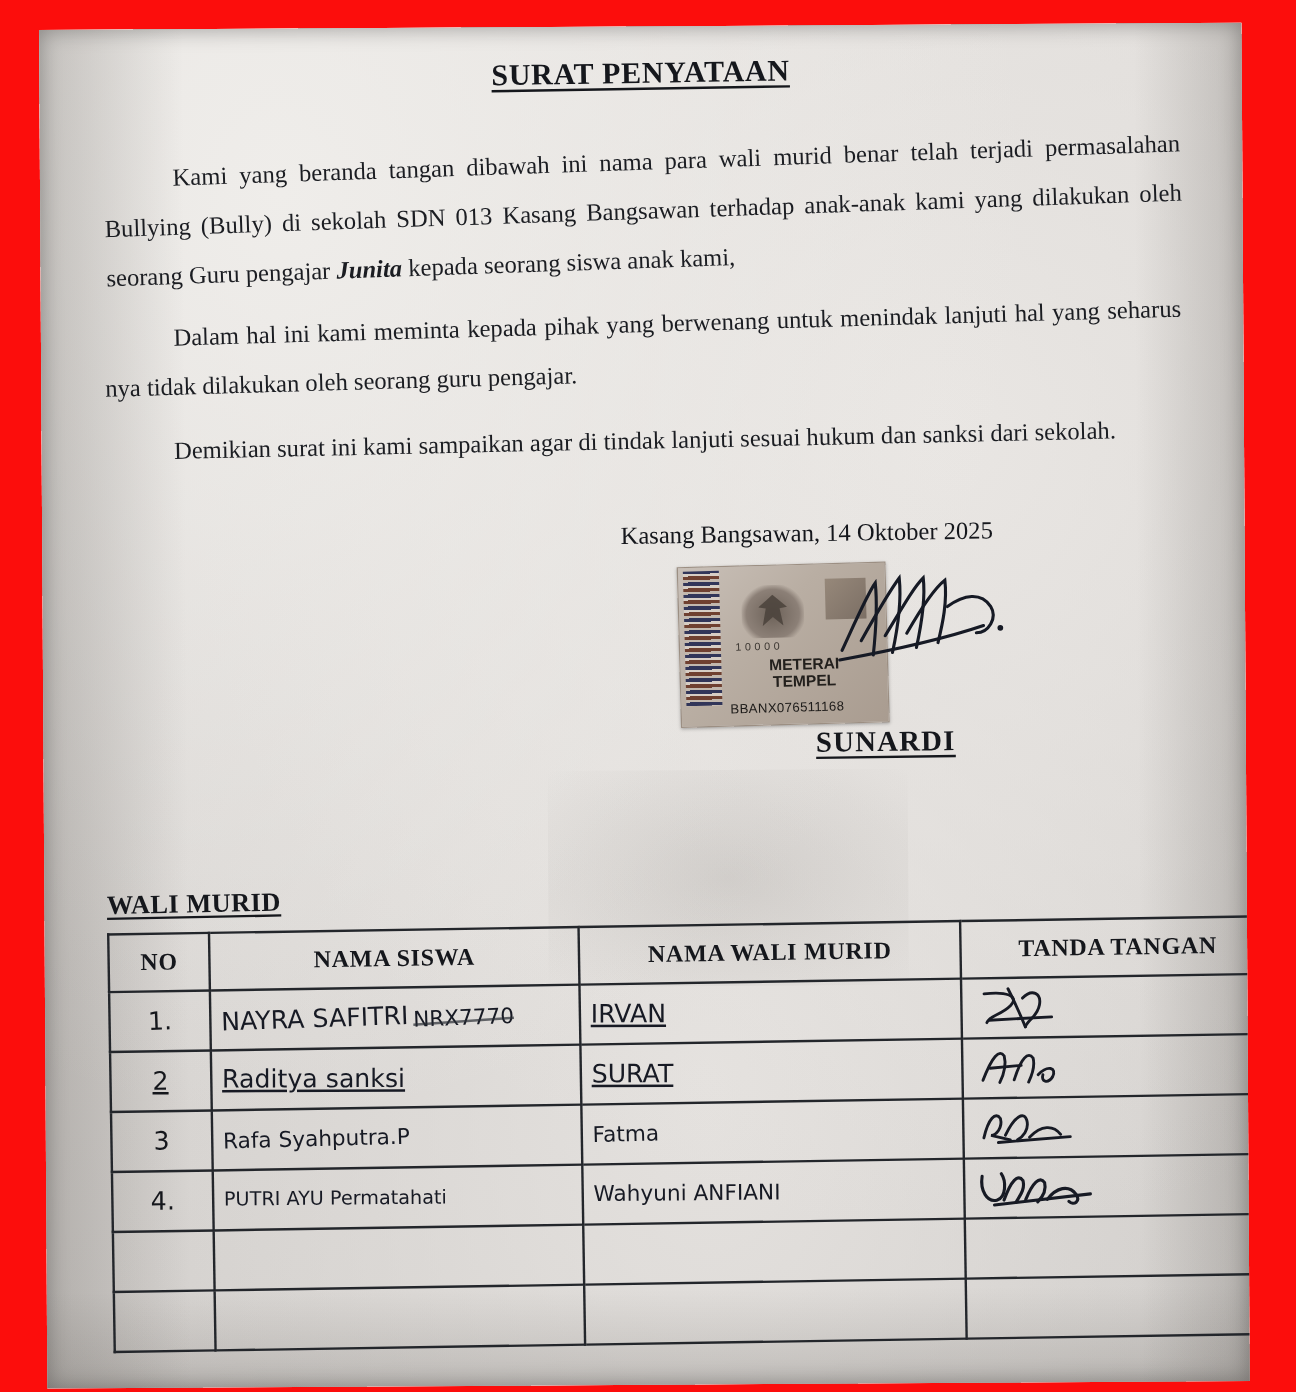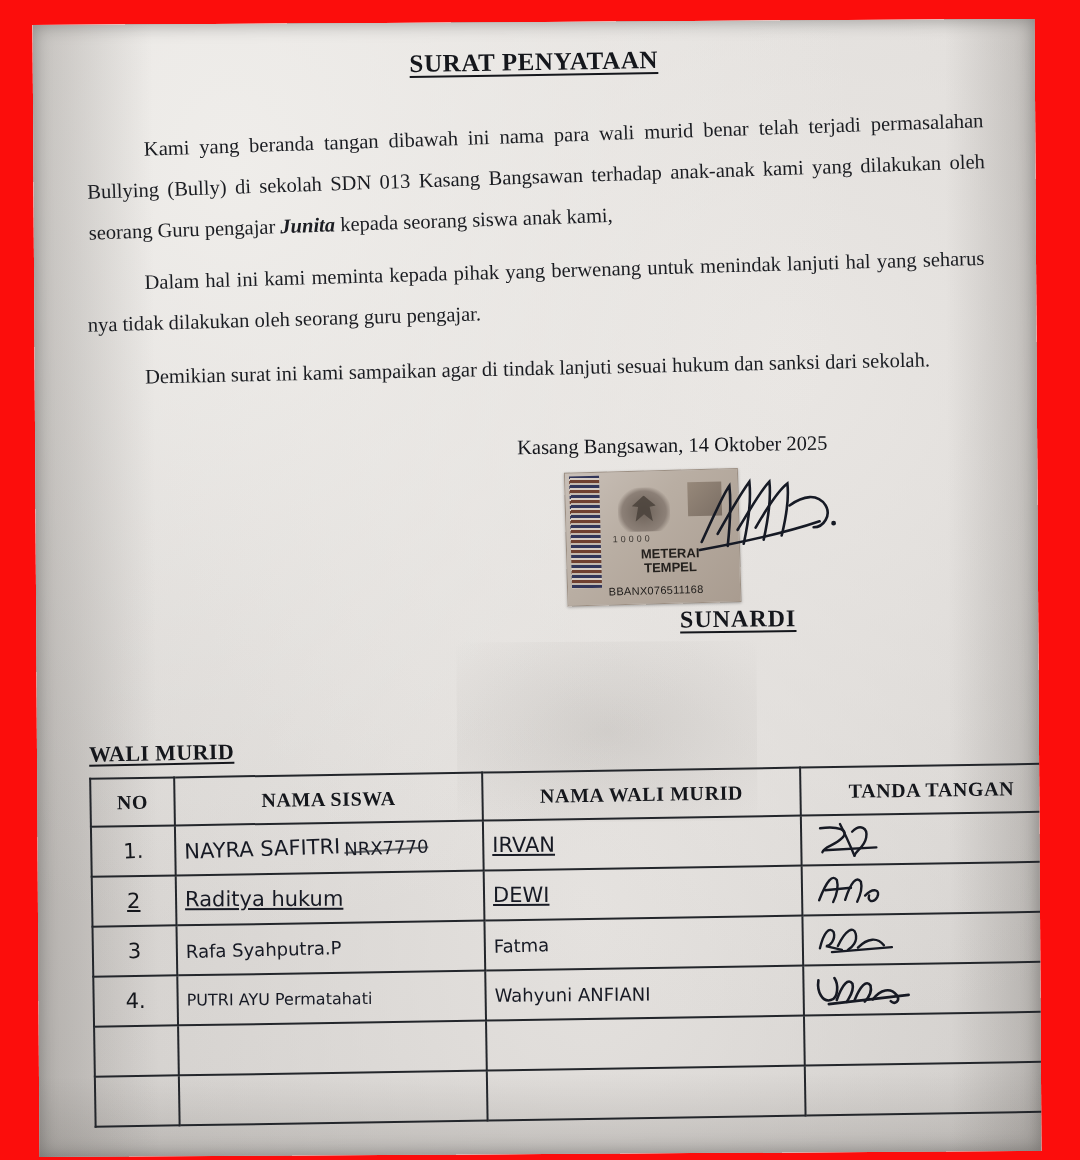--- a/index.html
+++ b/index.html
@@ -371,22 +371,22 @@
                   <path d="M30,4 C36,16 40,26 44,36"></path>
                   <path d="M42,12 C50,4 58,8 56,18 C54,28 46,30 44,36"></path>
                   <path d="M14,30 L66,28"></path>
                 </g>
               </svg>
             </td>
           </tr>
 
           <tr>
             <td class="cell-no"><span class="r2">2</span></td>
-            <td><span class="hand r2">Raditya hukum</span></td>
-            <td><span class="hand r2">DEWI</span></td>
+            <td><span class="hand r2">Raditya sanksi</span></td>
+            <td><span class="hand r2">SURAT</span></td>
             <td>
               <svg class="sig-scribble" viewBox="0 0 150 40">
                 <g fill="none" stroke="#171a24" stroke-width="2.4" stroke-linecap="round">
                   <path d="M8,30 C16,10 22,4 26,10 C28,18 24,28 22,32"></path>
                   <path d="M14,20 L40,18"></path>
                   <path d="M34,30 C40,12 46,6 50,12 C52,20 48,28 46,32"></path>
                   <path d="M54,26 C62,18 70,20 66,28 C62,34 56,32 58,26"></path>
                 </g>
               </svg>
             </td>

